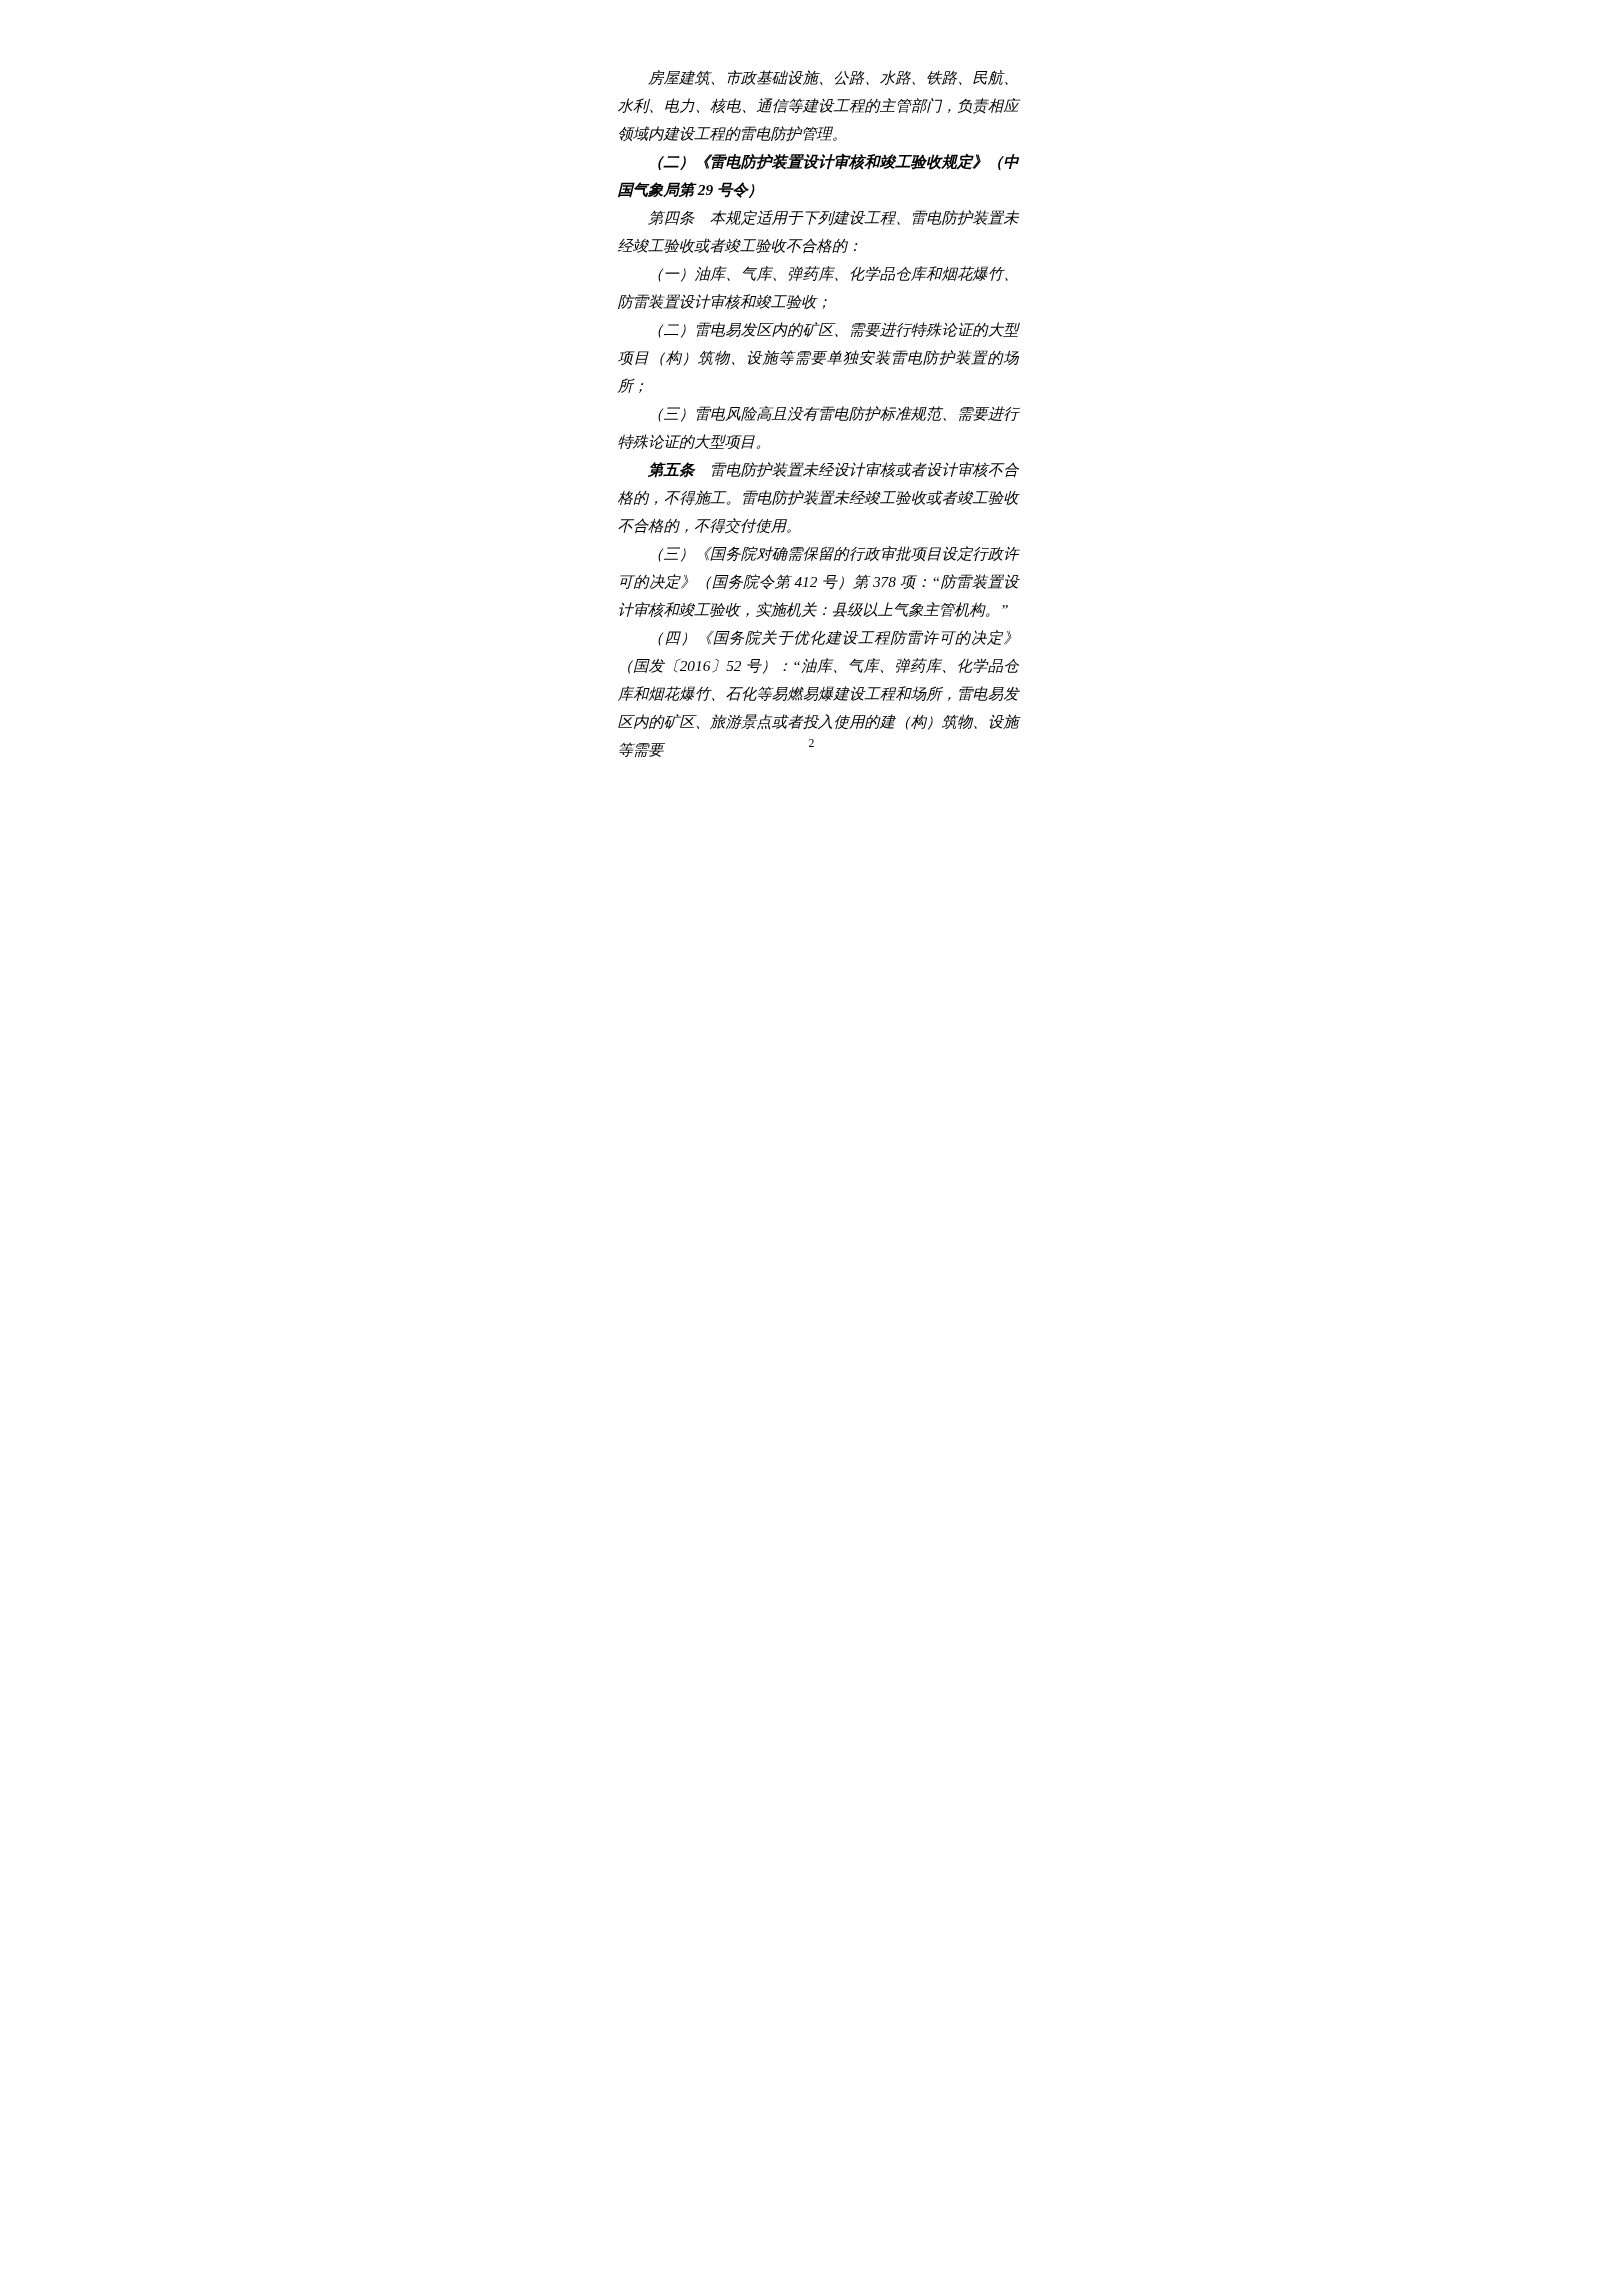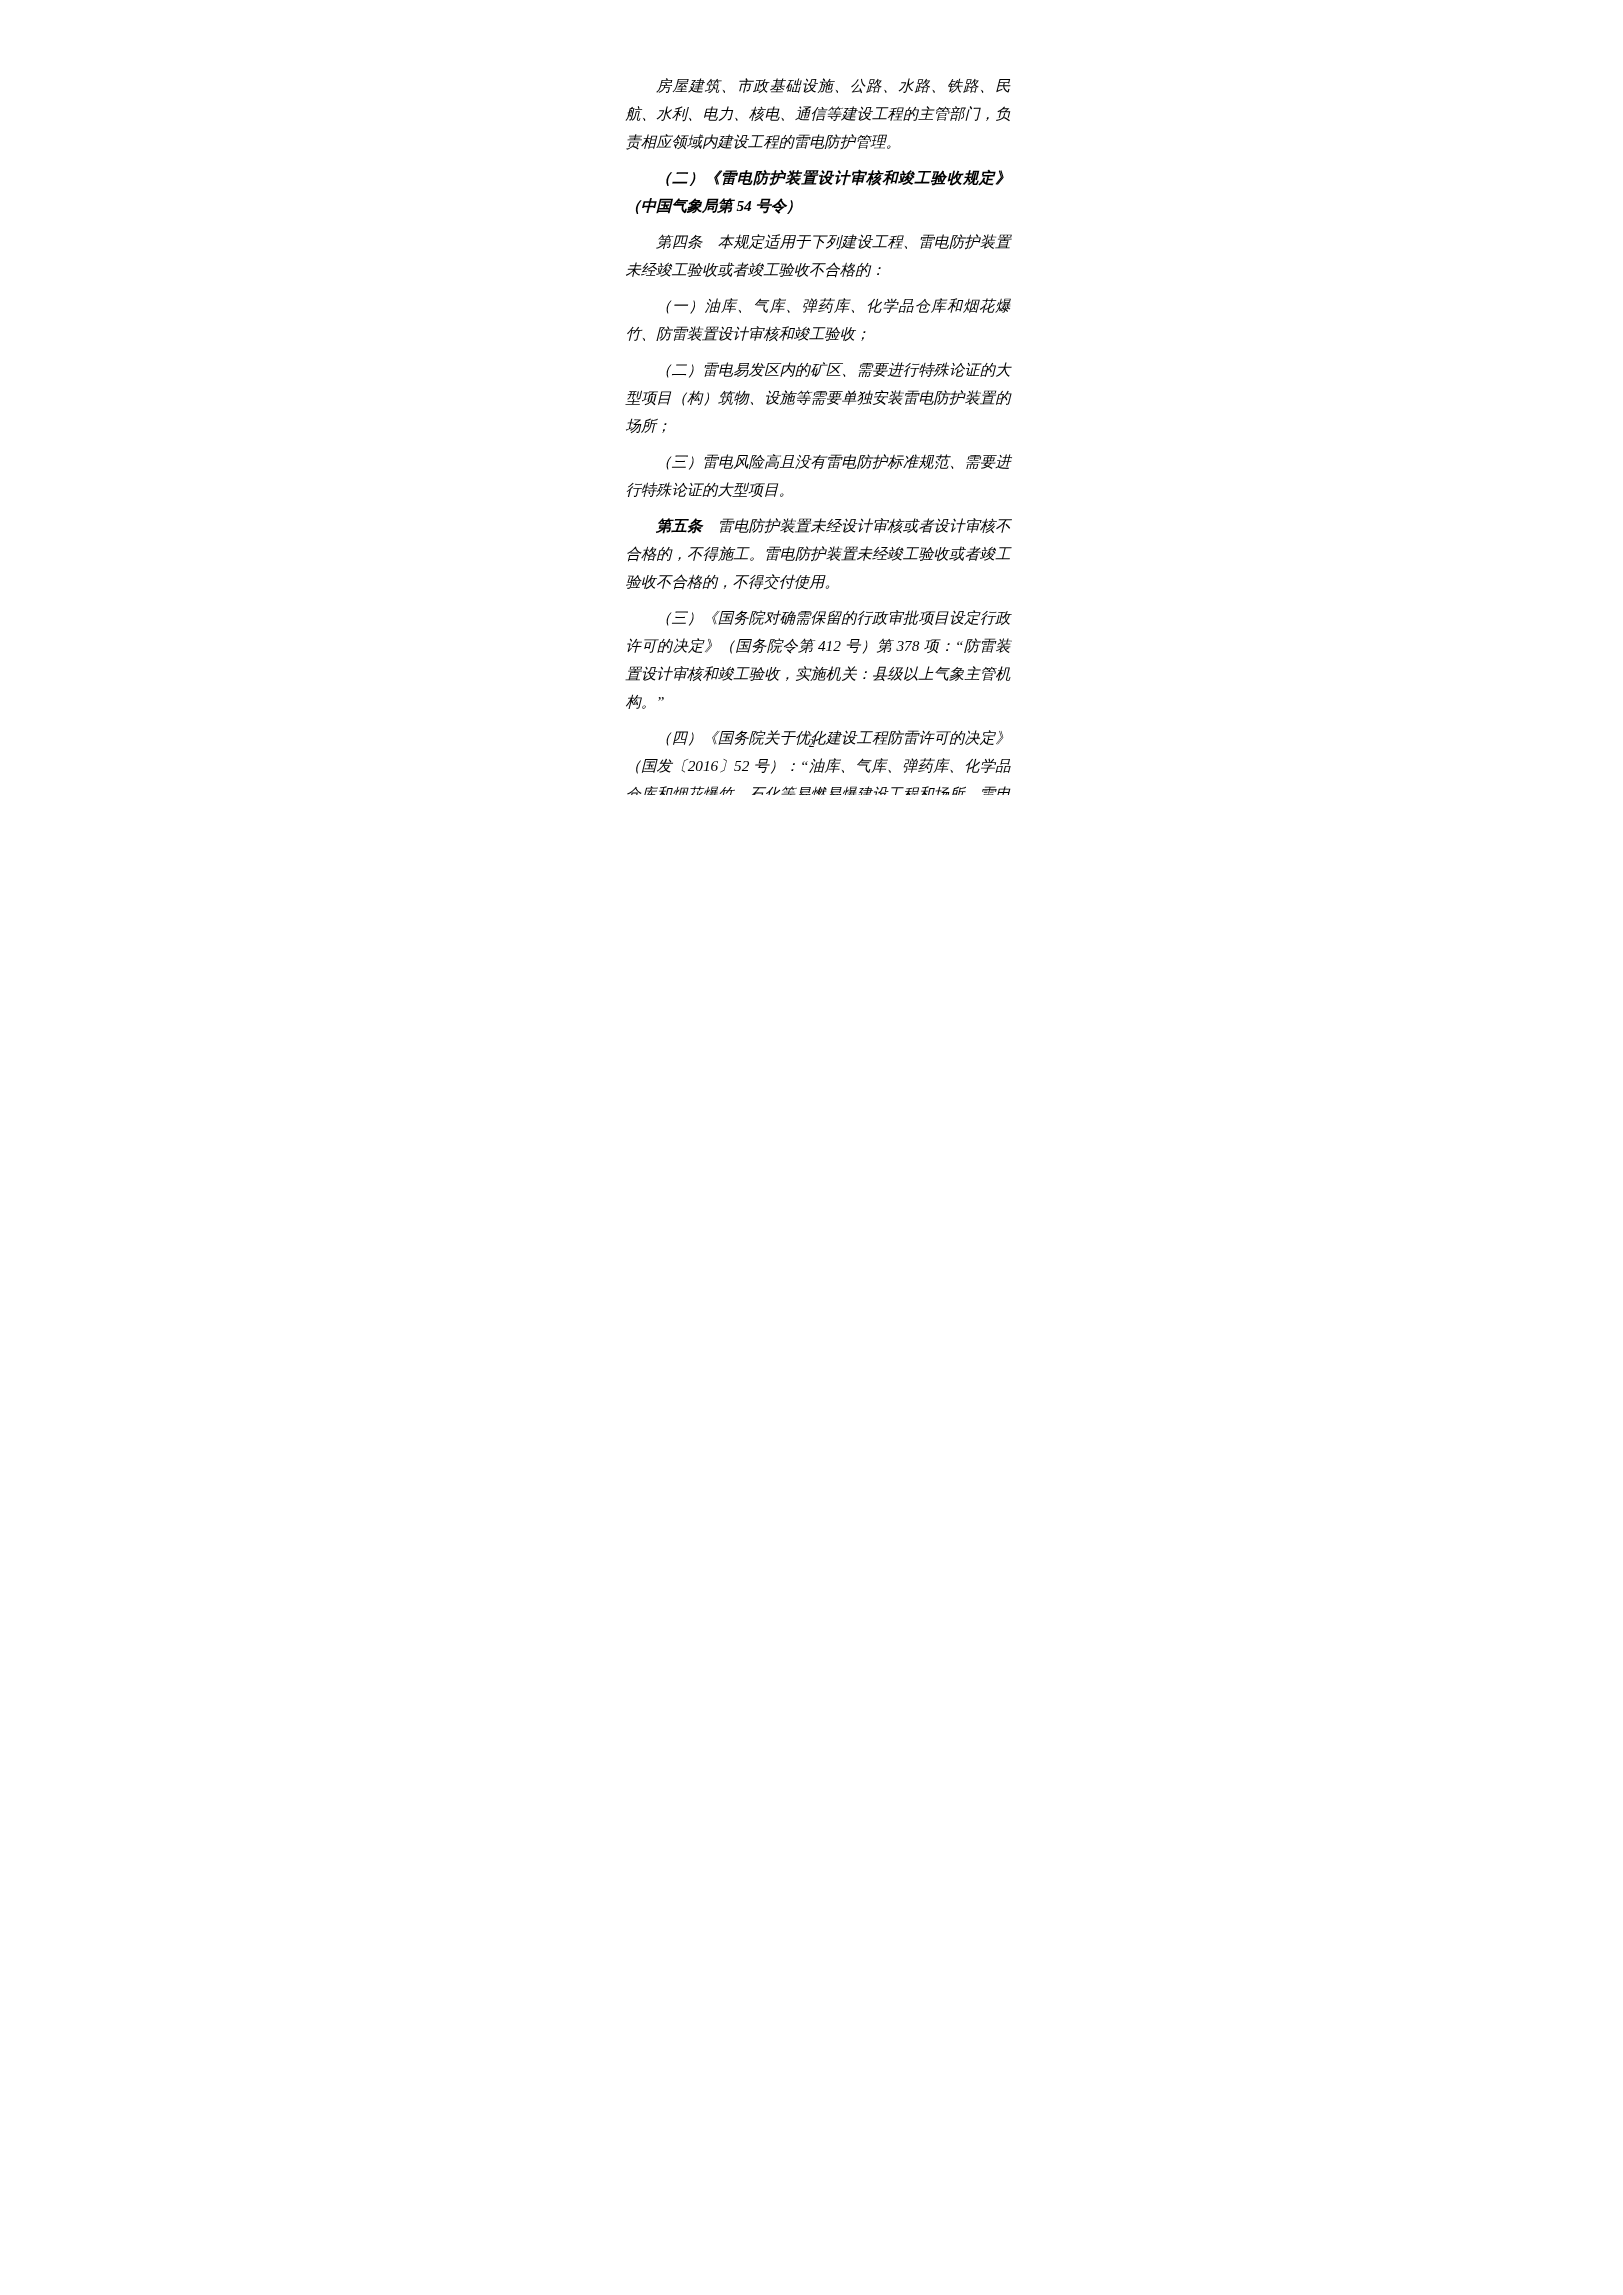--- a/index.html
+++ b/index.html
@@ -23,21 +23,21 @@
     left: 87px;
     top: 64px;
     width: 401px;
     font-size: 15.3px;
     line-height: 28px;
     
     font-style: italic;
     text-align: justify;
   }
   .para {
-    margin: 8px;
+    margin: 0;
     padding: 0;
     text-indent: 2em;
     text-align: justify;
     word-break: normal;
   }
   .seg { font-weight: normal; }
   .seg.bold { font-weight: 700; }
   .page-number {
     position: absolute;
     left: 0;
@@ -49,21 +49,21 @@
     font-style: normal;
     color: #000000;
   }
 </style>
 </head>
 <body>
 
 <div class="page">
   <div class="doc-body">
       <p class="para"><span class="seg">房屋建筑、市政基础设施、公路、水路、铁路、民航、水利、电力、核电、通信等建设工程的主管部门，负责相应领域内建设工程的雷电防护管理。</span></p>
-      <p class="para"><span class="seg bold">（二）《雷电防护装置设计审核和竣工验收规定》（中国气象局第 54 号令）</span></p>
+      <p class="para"><span class="seg bold">（二）《雷电防护装置设计审核和竣工验收规定》（中国气象局第 29 号令）</span></p>
       <p class="para"><span class="seg">第四条　本规定适用于下列建设工程、雷电防护装置未经竣工验收或者竣工验收不合格的：</span></p>
       <p class="para"><span class="seg">（一）油库、气库、弹药库、化学品仓库和烟花爆竹、防雷装置设计审核和竣工验收；</span></p>
       <p class="para"><span class="seg">（二）雷电易发区内的矿区、需要进行特殊论证的大型项目（构）筑物、设施等需要单独安装雷电防护装置的场所；</span></p>
       <p class="para"><span class="seg">（三）雷电风险高且没有雷电防护标准规范、需要进行特殊论证的大型项目。</span></p>
       <p class="para"><span class="seg bold">第五条</span><span class="seg">　雷电防护装置未经设计审核或者设计审核不合格的，不得施工。雷电防护装置未经竣工验收或者竣工验收不合格的，不得交付使用。</span></p>
       <p class="para"><span class="seg">（三）《国务院对确需保留的行政审批项目设定行政许可的决定》（国务院令第 412 号）第 378 项：“防雷装置设计审核和竣工验收，实施机关：县级以上气象主管机构。”</span></p>
       <p class="para"><span class="seg">（四）《国务院关于优化建设工程防雷许可的决定》（国发〔2016〕52 号）：“油库、气库、弹药库、化学品仓库和烟花爆竹、石化等易燃易爆建设工程和场所，雷电易发区内的矿区、旅游景点或者投入使用的建（构）筑物、设施等需要</span></p>
     </div>
   <div class="page-number">2</div>
 </div>

